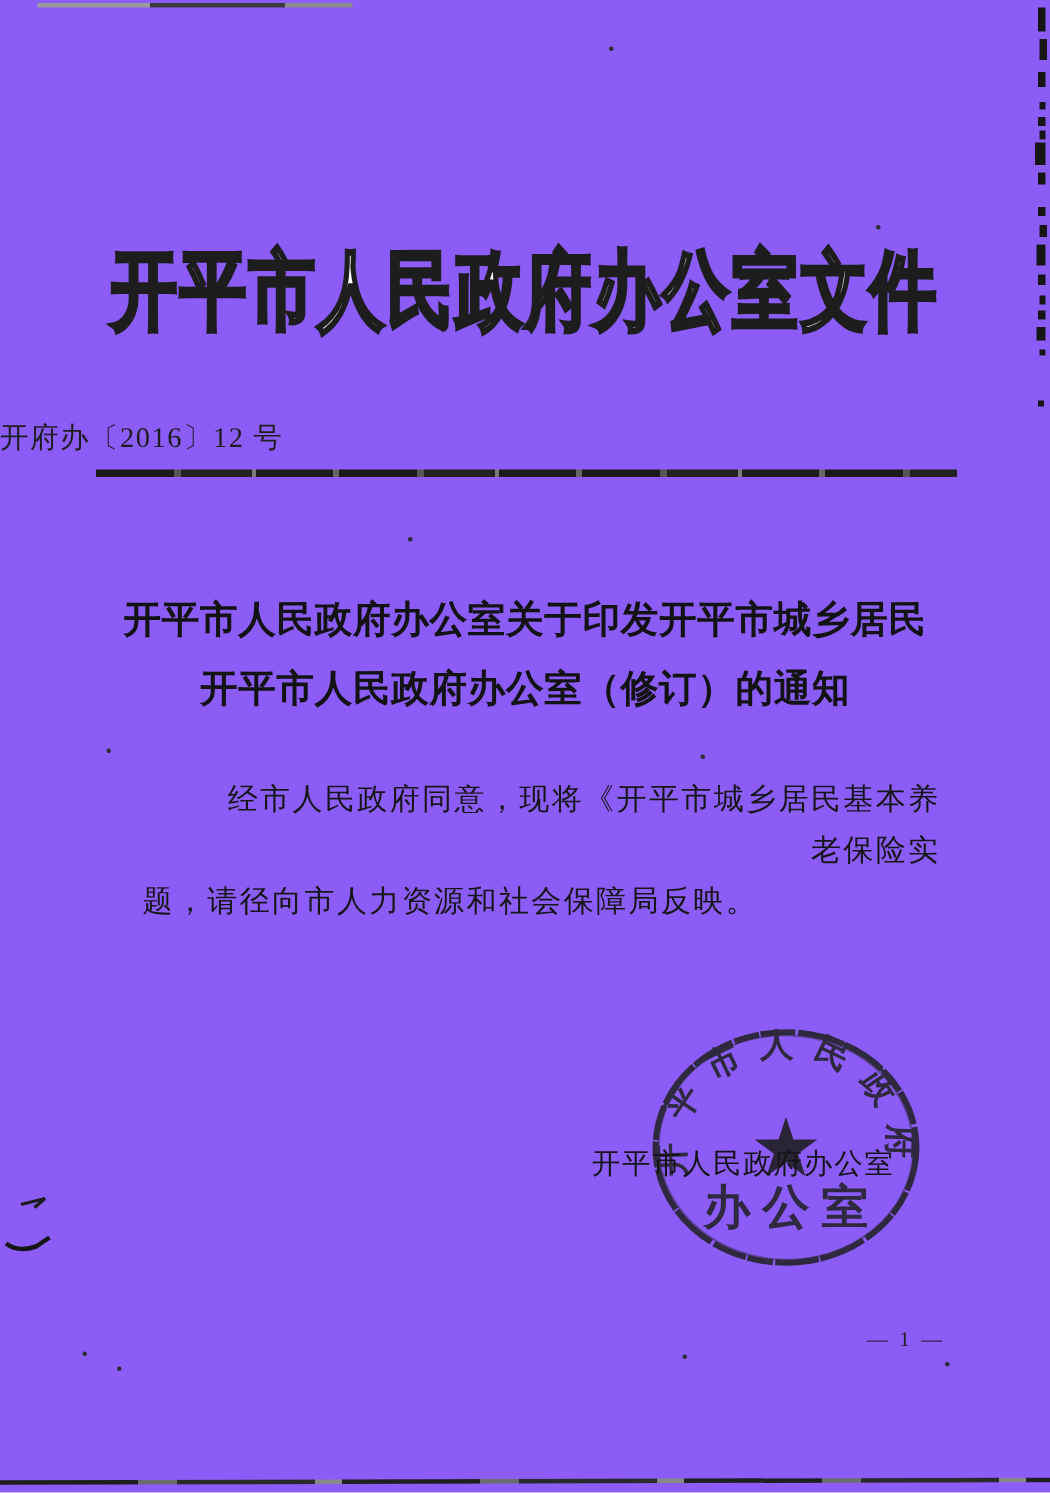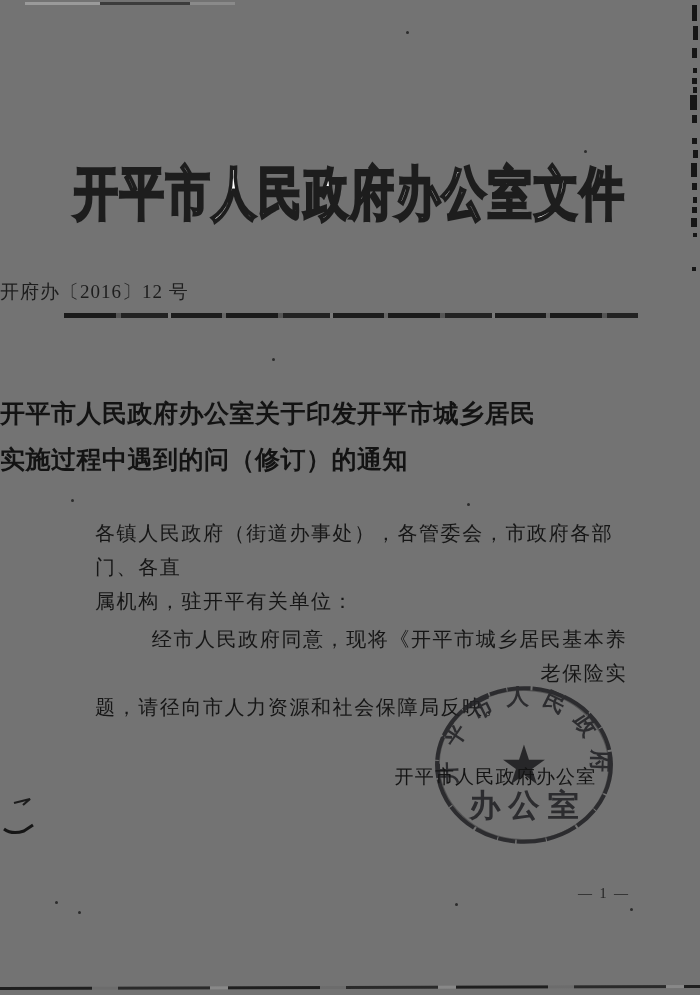--- a/index.html
+++ b/index.html
@@ -1,19 +1,19 @@
 <!DOCTYPE html>
 <html><head>
 <meta charset="utf-8">
 <style>
   html,body{margin:0;padding:0;background:#ffffff;}
   .page{
     position:relative;
     width:700px;height:995px;
-    background:#737373;
+    background:#8b5cf6;
     overflow:hidden;
     font-family:"Liberation Serif","DejaVu Serif",serif;
     color:#1b1b1b;
   }
 
   
   .top-scan-line{
     position:absolute;left:25px;top:2px;width:210px;height:3px;
     background:linear-gradient(90deg,#9a9a9a 0 75px,#3c3c3c 75px 165px,#8a8a8a 165px 100%);
   }
@@ -46,20 +46,21 @@
 
   .header-rule{
     position:absolute;top:313px;left:64px;width:574px;height:5px;
     background:repeating-linear-gradient(90deg,
       #1a1a1a 0 52px,#555 52px 57px,#222 57px 104px,#7a7a7a 104px 107px,#1c1c1c 107px 158px,#666 158px 162px);
   }
 
   
   .doc-title{
     position:absolute;top:391px;left:0;right:0;
+    text-align:center;
     font-size:25px;font-weight:700;line-height:46px;letter-spacing:0.5px;
     color:#131313;
   }
 
   
   .content{
     position:absolute;top:516px;left:95px;width:532px;
     font-size:20px;line-height:34px;letter-spacing:1.6px;
     color:#161616;
   }
@@ -134,28 +135,24 @@
   </svg>
 
   <div class="header-title">开平市人民政府办公室文件</div>
 
   <div class="doc-number">开府办〔2016〕12 号</div>
 
   <div class="header-rule"></div>
 
   <div class="doc-title">
     <div>开平市人民政府办公室关于印发开平市城乡居民</div>
-    <div>实施过程中遇到的问（修订）的通知</div>
+    <div>开平市人民政府办公室（修订）的通知</div>
   </div>
 
   <div class="content">
-    <div class="para">
-      <div>各镇人民政府（街道办事处），各管委会，市政府各部门、各直</div>
-      <div>属机构，驻开平有关单位：</div>
-    </div>
     <div class="para">
       <div class="indent">经市人民政府同意，现将《开平市城乡居民基本养老保险实</div>
       <div>题，请径向市人力资源和社会保障局反映。</div>
     </div>
   </div>
 
   <svg class="seal" viewBox="0 0 184 164">
     <defs>
       <path id="sealArc" d="M 30.4 107.4 A 68 60 0 1 1 153.6 107.4" fill="none"></path>
     </defs>

